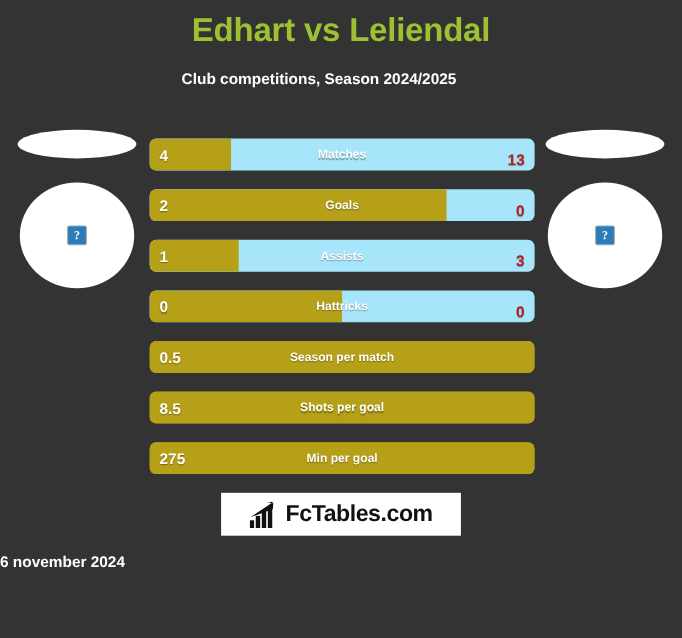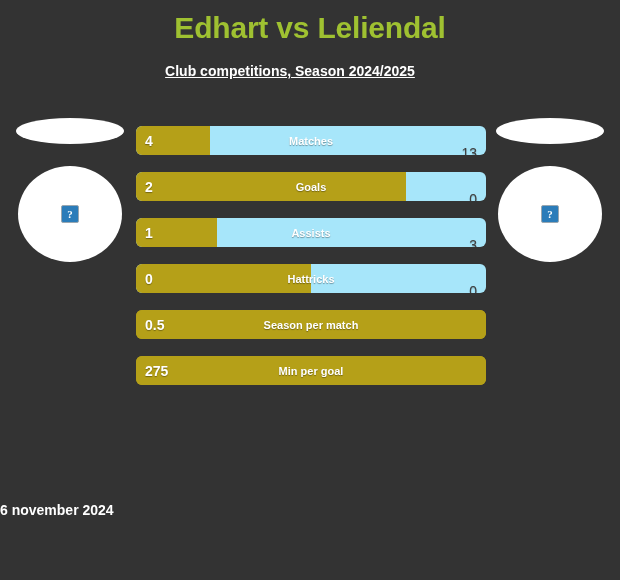--- a/index.html
+++ b/index.html
@@ -38,21 +38,20 @@
     position: absolute;
     top: 62px;
     left: 0;
     width: 580px;
     text-align: center;
     color: #ffffff;
     font-size: 14px;
     font-weight: bold;
     line-height: 18px;
     white-space: nowrap;
-    text-decoration: underline;
   }
 
   
   .player {
     position: absolute;
     top: 118px;
     width: 128px;
     height: 150px;
   }
   .player-left { left: 6px; }
@@ -140,27 +139,27 @@
     display: flex;
     align-items: center;
     color: #ffffff;
     font-size: 14px;
     font-weight: bold;
     text-shadow: 0 1px 1px rgba(0,0,0,0.35);
   }
   .stat-away {
     position: absolute;
     right: 9px;
-    top: 12px;
-    height: 100%;
-    display: flex;
-    align-items: center;
-    color: #404040;
-    font-size: 14px;
-    font-weight: normal;
+    top: 4px;
+    height: 100%;
+    display: flex;
+    align-items: center;
+    color: #b91c1c;
+    font-size: 14px;
+    font-weight: bold;
     text-shadow: 0 1px 1px rgba(0,0,0,0.35);
   }
 
   
   .logo-box {
     position: absolute;
     top: 448px;
     left: 201px;
     width: 218px;
     height: 39px;
@@ -243,21 +242,36 @@
         <div class="stat-label">Hattricks</div>
         <div class="stat-away">0</div>
       </div>
       <div class="stat-row" style="background: rgb(181, 160, 24); text-decoration: underline;">
         <div class="stat-fill" style="width: 100%; background: rgb(181, 160, 24);"></div>
         <div class="stat-home">0.5</div>
         <div class="stat-label">Season per match</div>
       </div>
       <div class="stat-row" style="background: rgb(181, 160, 24);">
         <div class="stat-fill" style="width: 100%; background: rgb(181, 160, 24);"></div>
+        <div class="stat-home">8.5</div>
+        <div class="stat-label">Shots per goal</div>
+      </div>
+      <div class="stat-row" style="background: rgb(181, 160, 24);">
+        <div class="stat-fill" style="width: 100%; background: rgb(181, 160, 24);"></div>
         <div class="stat-home">275</div>
         <div class="stat-label">Min per goal</div>
       </div>
     </div>
 
+  <div class="logo-box">
+    <svg class="logo-mark" viewBox="0 0 26 24">
+      <rect x="0" y="17" width="4" height="7" fill="#111111"></rect>
+      <rect x="5.5" y="13" width="4" height="11" fill="#111111"></rect>
+      <rect x="11" y="9" width="4" height="15" fill="#111111"></rect>
+      <rect x="16.5" y="5" width="4" height="19" fill="#111111"></rect>
+      <path d="M1 14 L22 0 L16 0.5 L21.5 1.5 L21 7 Z" fill="#111111"></path>
+    </svg>
+    <span class="logo-text">FcTables.com</span>
+  </div>
 
   <div class="footer-date">6 november 2024</div>
 
 </div>
 
 </body></html>

